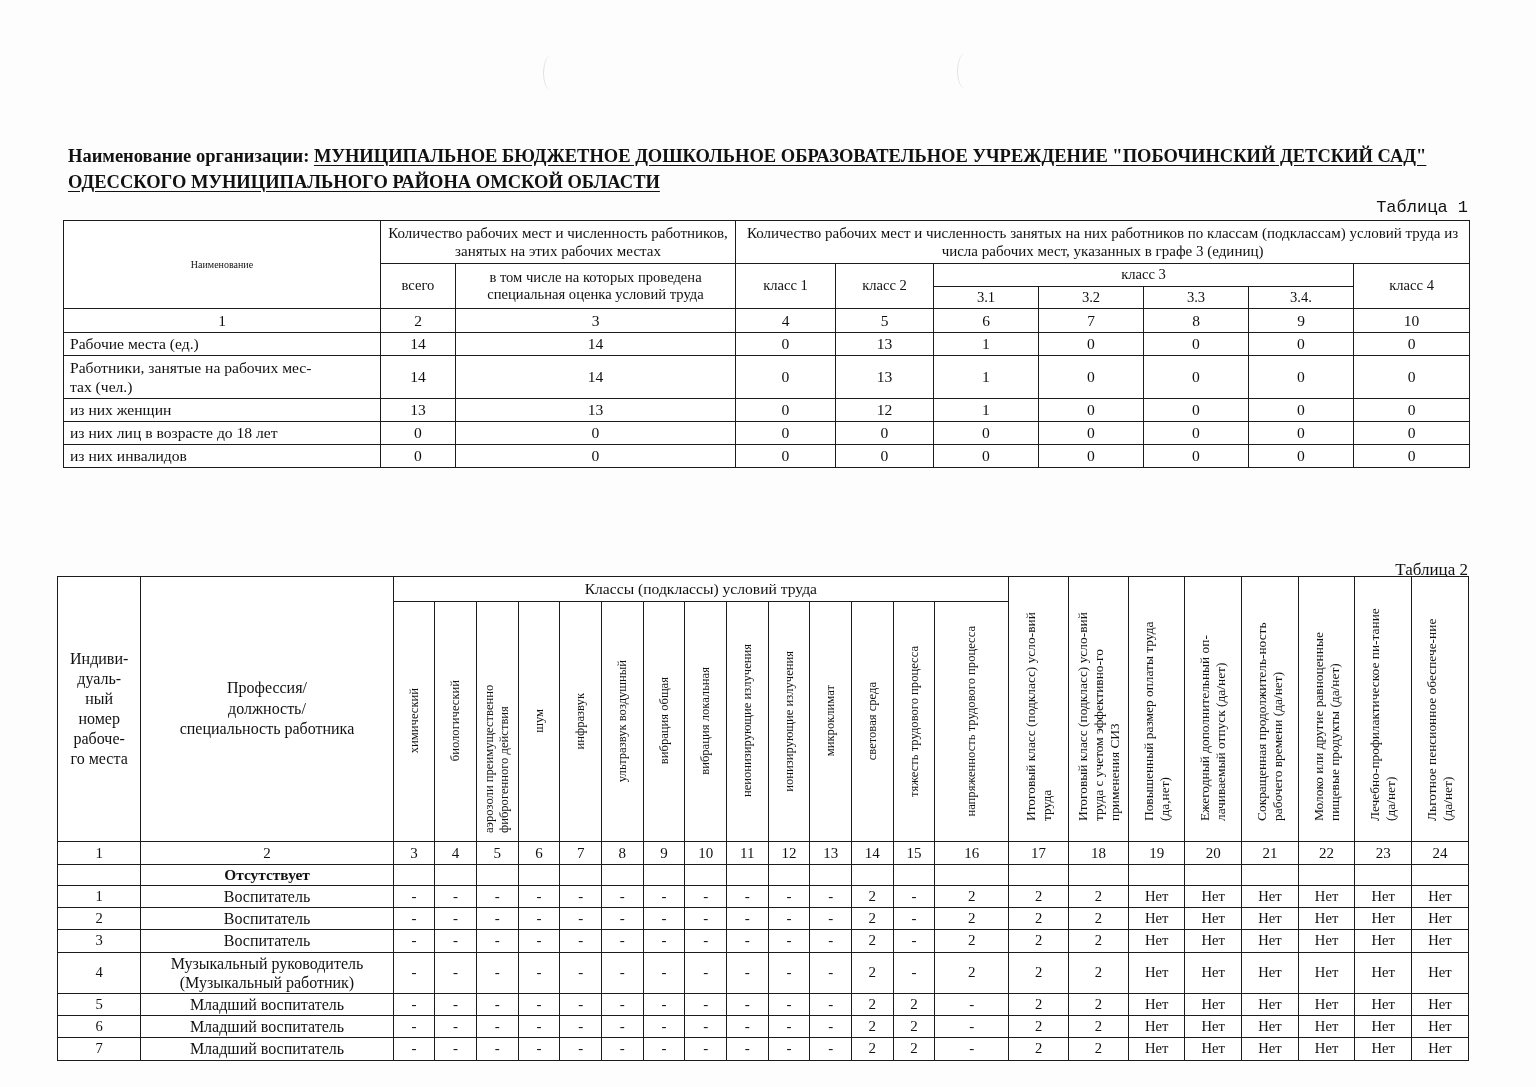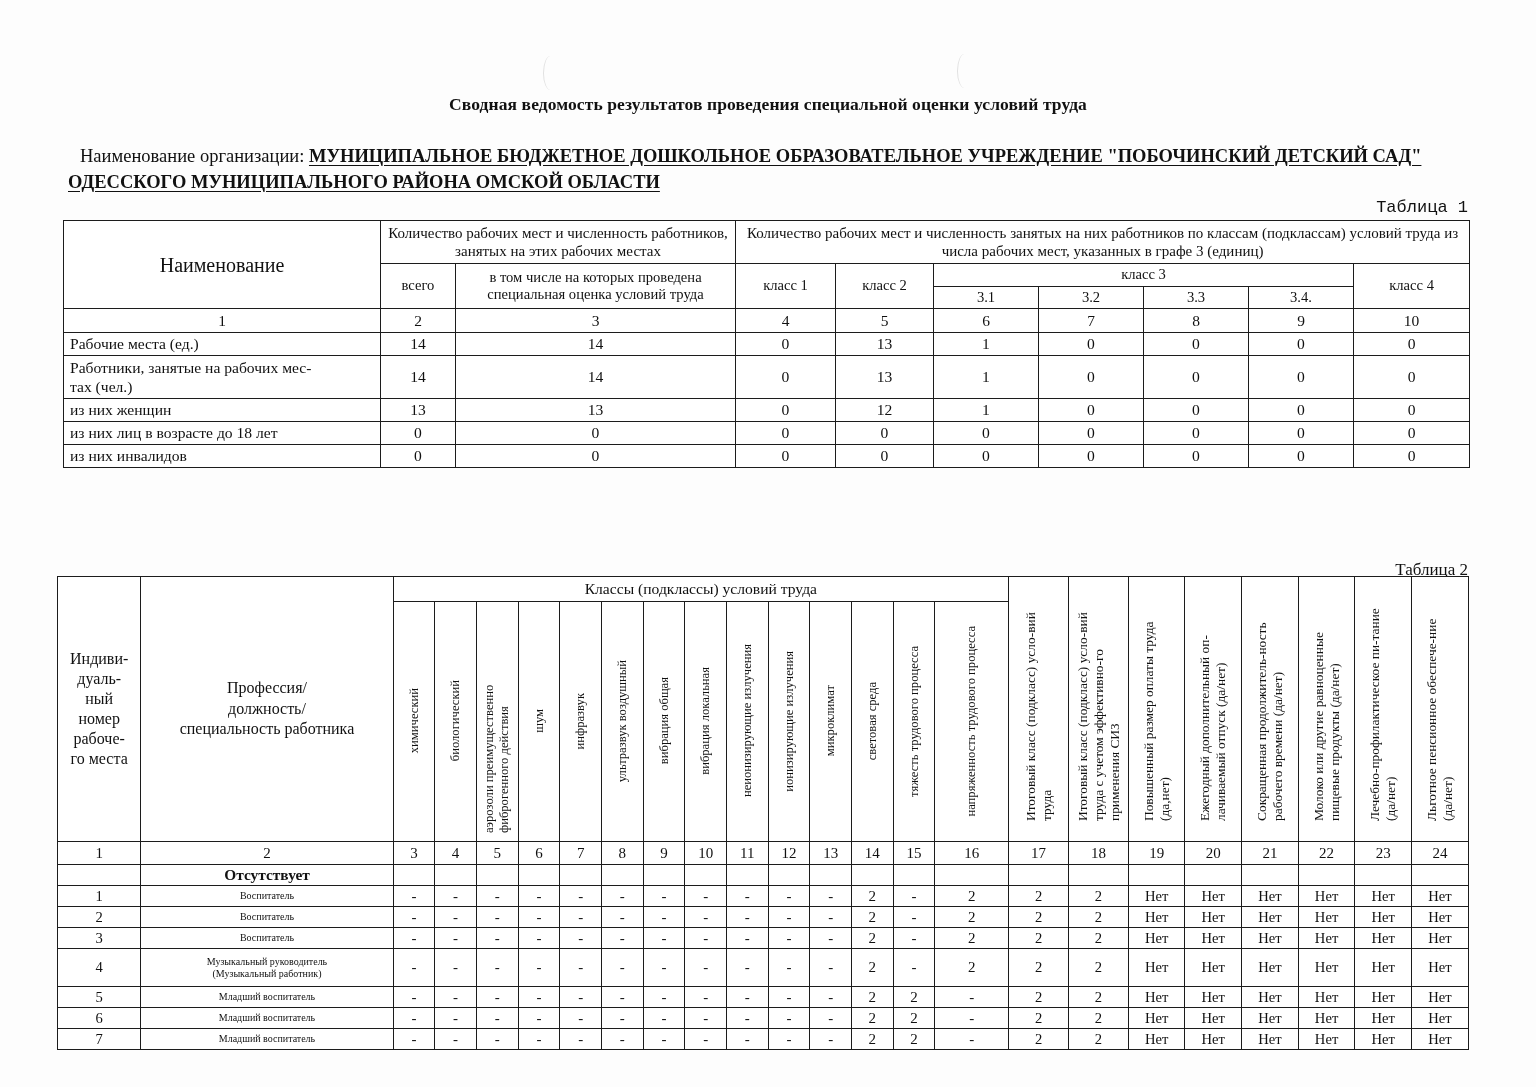--- a/index.html
+++ b/index.html
@@ -46,21 +46,21 @@
   }
 
   .org-block {
     position: absolute;
     left: 68px;
     top: 143px;
     width: 1400px;
     font-size: 18.5px;
     line-height: 1.42;
   }
-  .org-label { font-weight: normal; margin-left: 12px; }
+  .org-label { font-weight: bold; }
   .org-value {
     font-weight: bold;
     text-decoration: underline;
     text-underline-offset: 3px;
   }
 
   .tbl-caption {
     position: absolute;
     font-size: 17px;
     right: 68px;
@@ -87,21 +87,21 @@
   
   #table1 {
     left: 63px;
     top: 220px;
     width: 1406px;
     font-size: 15.2px;
   }
   #table1 th { line-height: 1.2; }
   #table1 .grp-head { font-size: 15px; padding: 3px 6px; margin-top: 8px; }
   #table1 .sub-head { font-size: 14.6px; padding: 2px 5px; }
-  #table1 .name-head { font-size: 20px; font-family: Liberation Serif, serif; }
+  #table1 .name-head { font-size: 10px; font-family: Liberation Serif, serif; }
   #table1 .numrow td { font-size: 15.5px; height: 21px; }
   #table1 td.rowlabel {
     text-align: left;
     padding-left: 6px;
     font-size: 15.6px;
     line-height: 1.22;
   }
   #table1 td.val { font-size: 15.6px; }
   #table1 tbody tr { height: 23px; }
   #table1 tbody tr.tall { height: 43px; }
@@ -140,39 +140,38 @@
     line-height: 1.3;
   }
   #table2 .grp2 {
     font-size: 15.6px;
     padding: 3px;
   }
   #table2 .numrow td { font-size: 15px; height: 20px; }
   #table2 tbody tr { height: 21px; }
   #table2 tbody tr.tall2 { height: 38px; }
   #table2 td.prof {
-    font-size: 10px;
+    font-size: 16px;
     line-height: 1.2;
   }
   #table2 td.absent {
     font-weight: bold;
     font-size: 15.4px;
   }
   #table2 td.cell { font-size: 14.6px; }
   #table2 td.dash { font-size: 15px; }
 </style>
 </head>
 <body>
 
 <div class="page">
 
   <div class="scan-mark m1"></div>
   <div class="scan-mark m2"></div>
 
-  <div class="doc-title">Сводная ведомость результатов проведения специальной оценки условий труда</div>
 
   <div class="org-block">
     <span class="org-label">Наименование организации:</span>
     <span class="org-value">МУНИЦИПАЛЬНОЕ БЮДЖЕТНОЕ ДОШКОЛЬНОЕ ОБРАЗОВАТЕЛЬНОЕ УЧРЕЖДЕНИЕ "ПОБОЧИНСКИЙ ДЕТСКИЙ САД" ОДЕССКОГО МУНИЦИПАЛЬНОГО РАЙОНА ОМСКОЙ ОБЛАСТИ</span>
   </div>
 
   <div class="tbl-caption c1">Таблица 1</div>
 
   <table id="table1">
     <colgroup>

